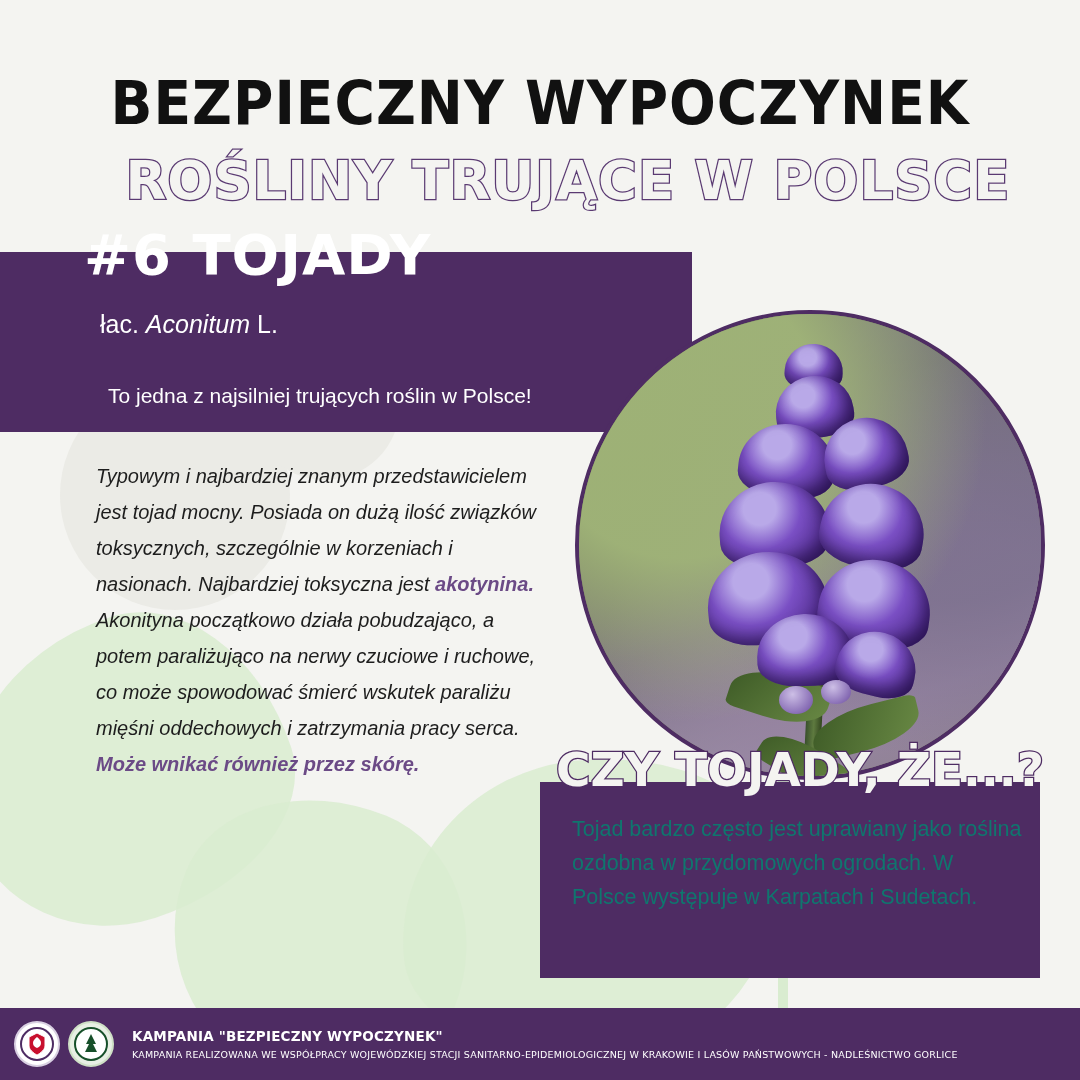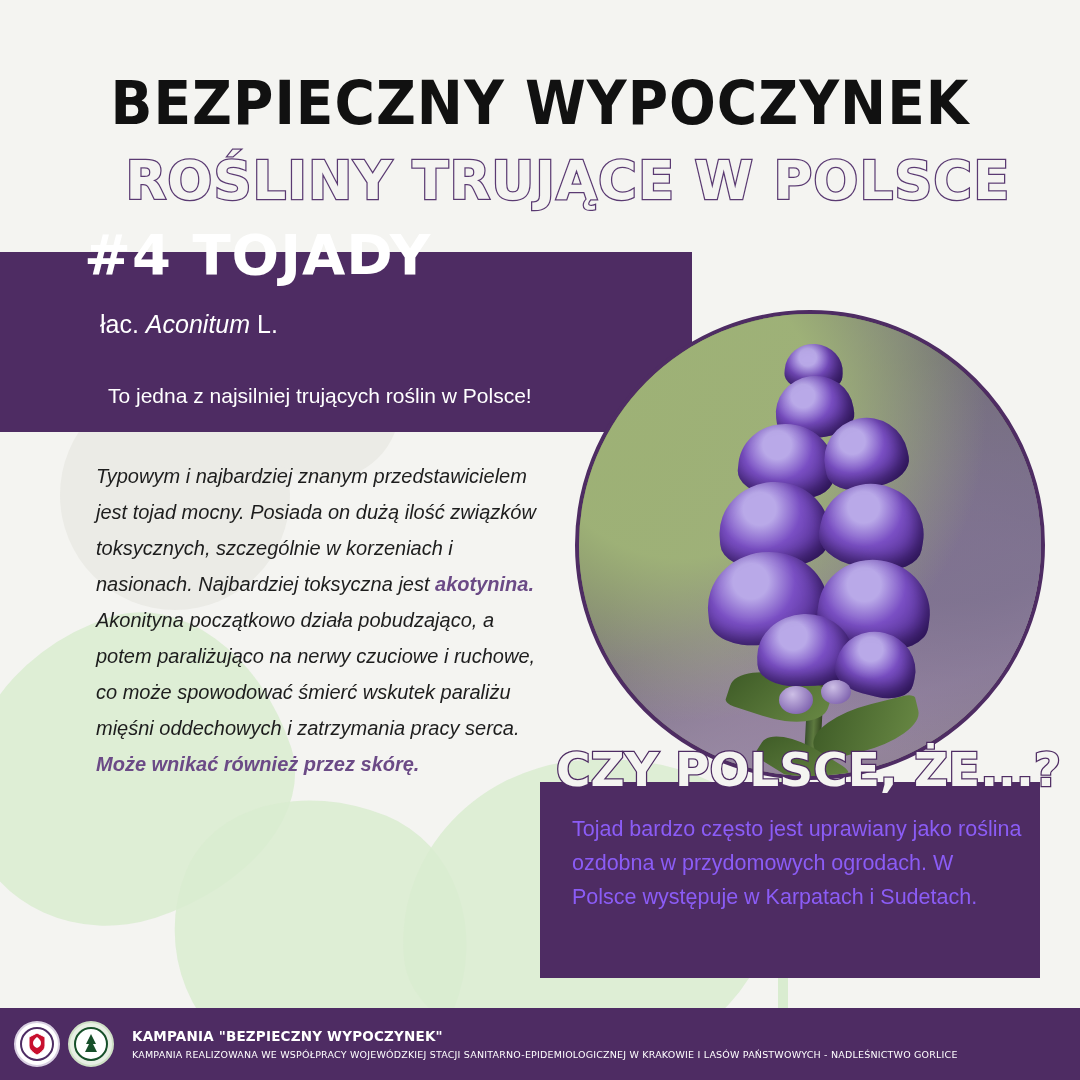--- a/index.html
+++ b/index.html
@@ -222,21 +222,21 @@
     left: 540px; top: 782px;
     width: 500px; height: 196px;
     background: #4e2c63;
   }
   .dyk-text {
     position: absolute;
     left: 572px; top: 812px;
     width: 450px;
     font-size: 21.5px;
     line-height: 34px;
-    color: #8b5cf6;
+    color: #0f766e;
   }
 
   
   .footer {
     position: absolute;
     left: 0; bottom: 0;
     width: 1080px; height: 72px;
     background: #4e2c63;
     display: flex;
     align-items: center;
@@ -280,21 +280,21 @@
   <div class="bg-circle circ-b"></div>
   <div class="leaf-stem"></div>
   <div class="bg-leaf leaf-a"></div>
   <div class="bg-leaf leaf-b"></div>
   <div class="bg-leaf leaf-c"></div>
 
   <div class="title-main">BEZPIECZNY  WYPOCZYNEK</div>
   <div class="title-sub">ROŚLINY TRUJĄCE W POLSCE</div>
 
   <div class="purple-block"></div>
-  <div class="issue-title">#4 TOJADY</div>
+  <div class="issue-title">#6 TOJADY</div>
 
   <div class="latin">
     <span>łac. </span><em>Aconitum</em><span> L.</span>
   </div>
   <div class="tagline">To jedna z najsilniej trujących roślin w Polsce!</div>
 
   <div class="body-text">
     <span>Typowym i najbardziej znanym przedstawicielem jest tojad mocny. Posiada on dużą ilość związków toksycznych, szczególnie w korzeniach i nasionach. Najbardziej toksyczna jest </span><span class="hl">akotynina.</span><span> Akonityna początkowo działa pobudzająco, a potem paraliżująco na nerwy czuciowe i ruchowe, co może spowodować śmierć wskutek paraliżu mięśni oddechowych i zatrzymania pracy serca. </span><span class="hl">Może wnikać również przez skórę.</span>
   </div>
 
@@ -315,21 +315,21 @@
     <div class="fl f8"></div>
     <div class="fl f9"></div>
     <div class="bud b1"></div>
     <div class="bud b2"></div>
     <div class="photo-credit">
       <em>Aconitum napellus</em><span> L.</span>
     </div>
   </div>
 
   <div class="dyk-block"></div>
-  <div class="dyk-title">CZY POLSCE, ŻE...?</div>
+  <div class="dyk-title">CZY TOJADY, ŻE...?</div>
   <div class="dyk-text">Tojad bardzo często jest uprawiany jako roślina ozdobna w przydomowych ogrodach. W Polsce występuje w Karpatach i Sudetach.</div>
 
   <div class="footer">
     <div class="logo logo-1">
       <svg width="34" height="34" viewBox="0 0 34 34" aria-hidden="true">
         <circle cx="17" cy="17" r="16" fill="#ffffff" stroke="#4e2c63" stroke-width="2"></circle>
         <path d="M17 6 L25 10 L25 19 C25 24 17 28 17 28 C17 28 9 24 9 19 L9 10 Z" fill="#c8102e" stroke="#ffffff" stroke-width="1"></path>
         <path d="M17 10 C19 12 21 13 21 16 C21 19 19 20 17 21 C15 20 13 19 13 16 C13 13 15 12 17 10 Z" fill="#ffffff"></path>
       </svg>
     </div>

